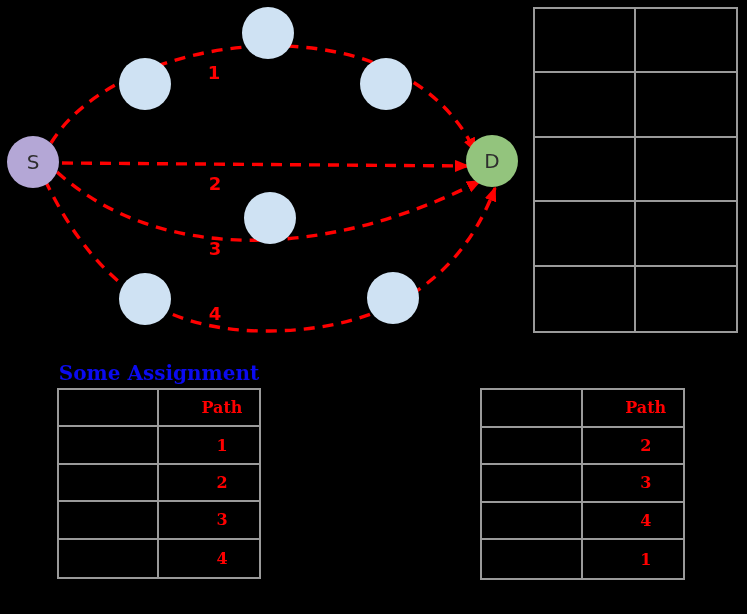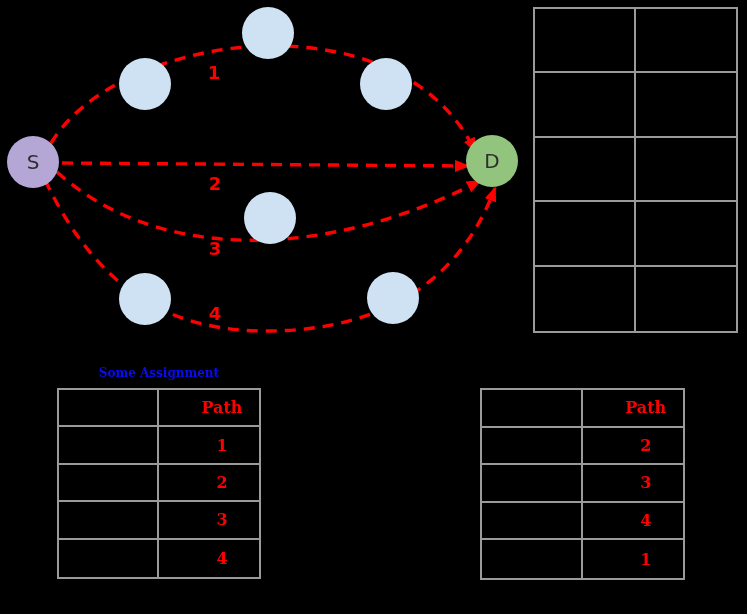--- a/index.html
+++ b/index.html
@@ -28,21 +28,21 @@
   .grid-table > div.last-row{border-bottom:none;}
 
   #empty-table{left:533px;top:7px;width:205px;height:326px;}
   #some-table{left:57px;top:388px;width:204px;height:191px;}
   #optimal-table{left:480px;top:388px;width:205px;height:192px;}
 
   .tbl-title{
     position:absolute;top:363px;height:20px;line-height:20px;
     text-align:center;color:#0b0bf0;
     font-family:"DejaVu Serif","Liberation Serif",serif;
-    font-weight:bold;font-size:12px;
+    font-weight:bold;font-size:20px;
   }
   #some-title{left:57px;width:204px;}
   #optimal-title{left:480px;width:205px;}
 
   .path-text{
     font-family:"DejaVu Serif","Liberation Serif",serif;
     font-weight:bold;font-size:16px;color:#ff0000;
   }
 
   svg text.node-label{

